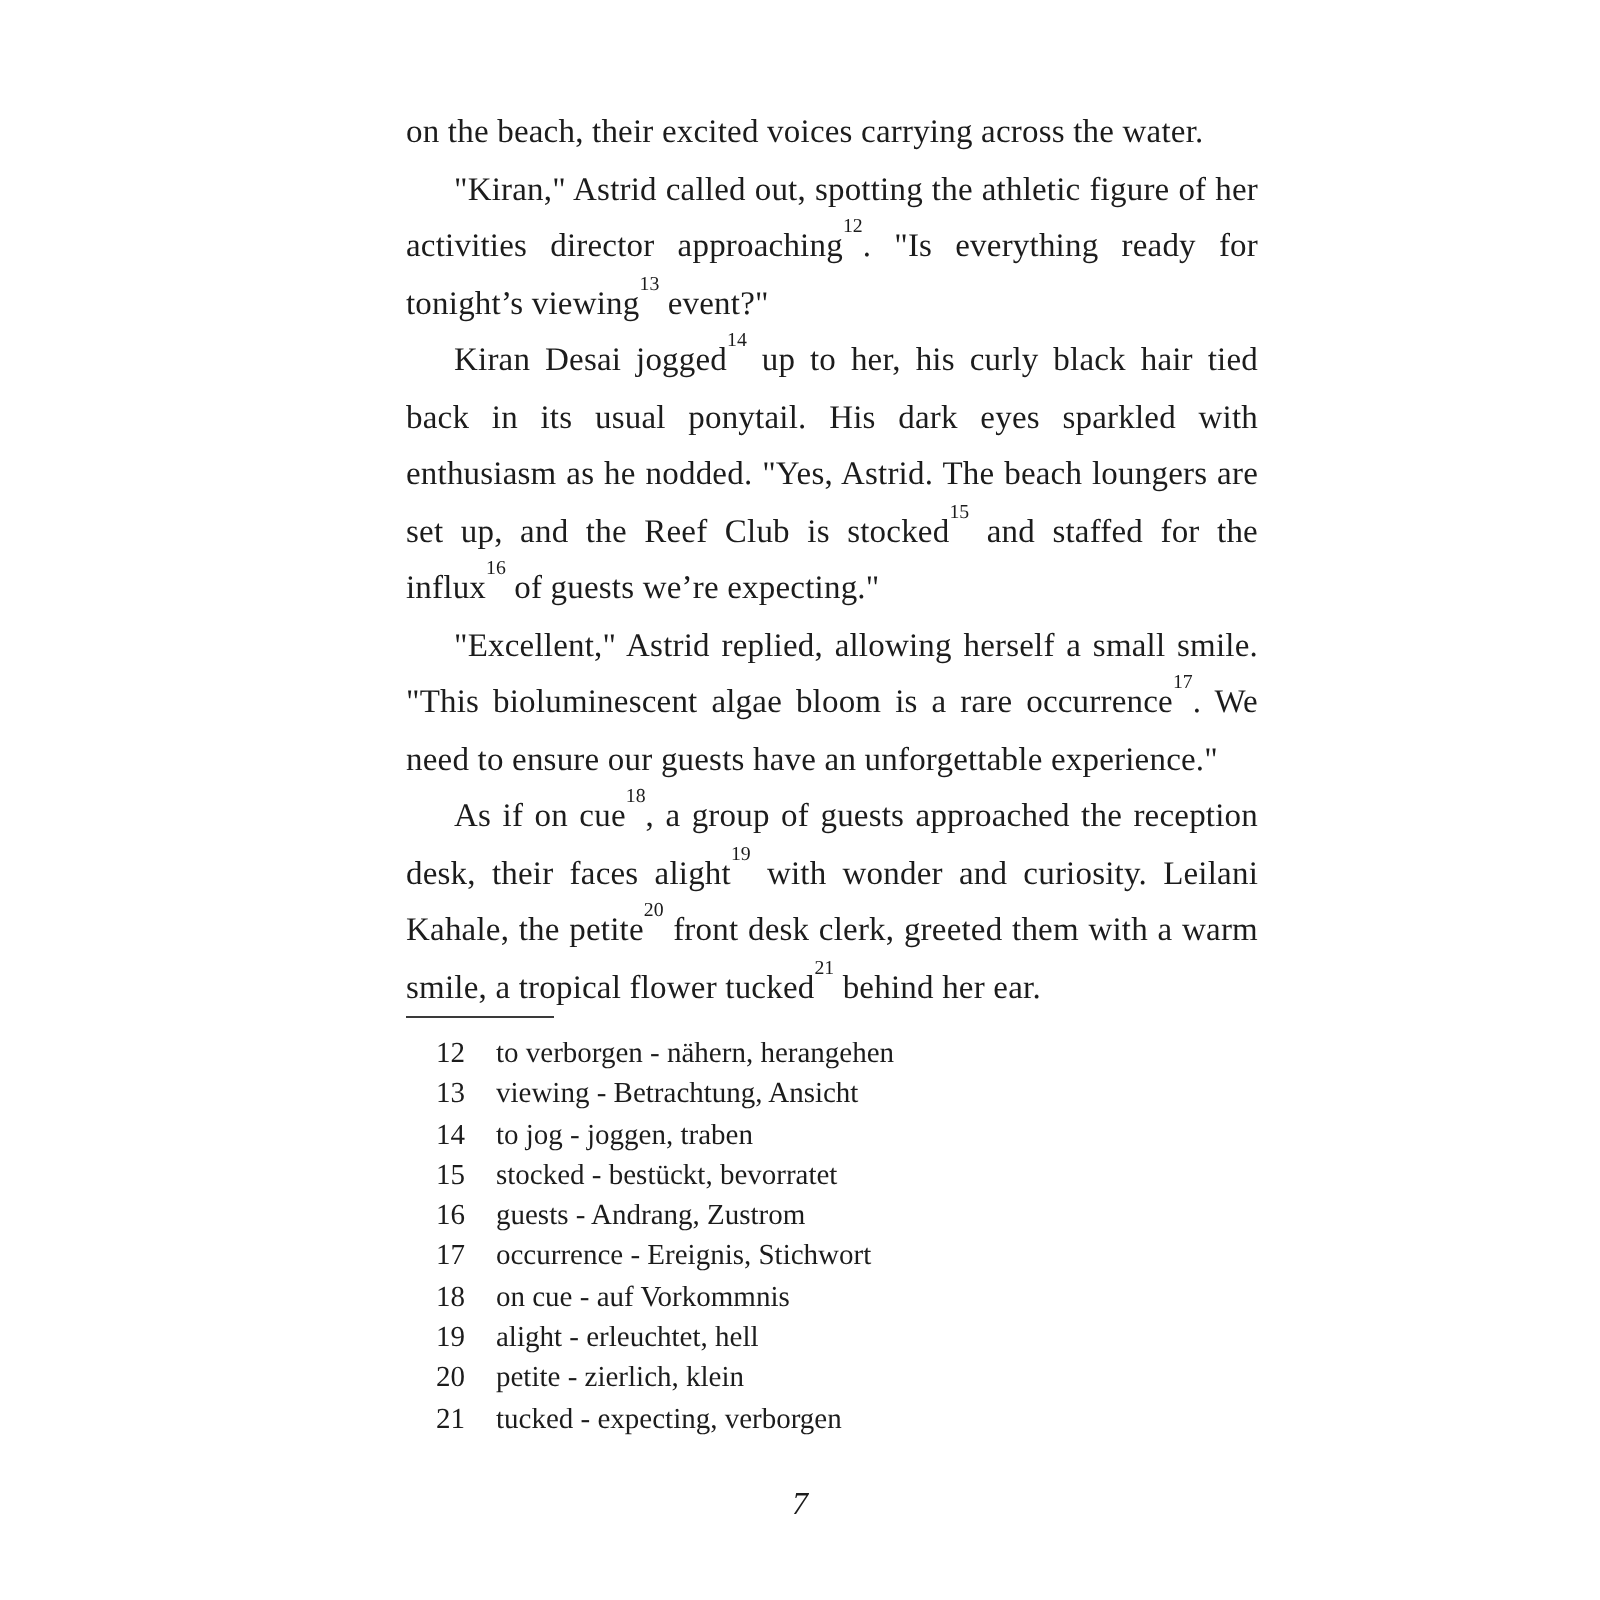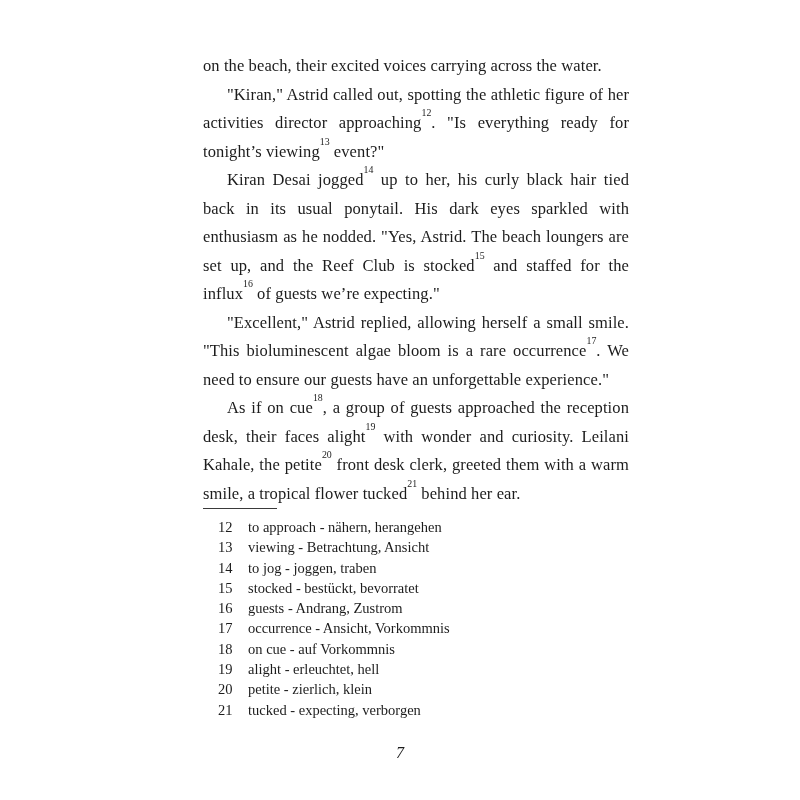--- a/index.html
+++ b/index.html
@@ -87,41 +87,41 @@
       <p class="para">on the beach, their excited voices carrying across the water.</p>
       <p class="para indent">"Kiran," Astrid called out, spotting the athletic figure of her activities director approaching<sup class="fn-ref">12</sup>. "Is everything ready for tonight’s viewing<sup class="fn-ref">13</sup> event?"</p>
       <p class="para indent">Kiran Desai jogged<sup class="fn-ref">14</sup> up to her, his curly black hair tied back in its usual ponytail. His dark eyes sparkled with enthusiasm as he nodded. "Yes, Astrid. The beach loungers are set up, and the Reef Club is stocked<sup class="fn-ref">15</sup> and staffed for the influx<sup class="fn-ref">16</sup> of guests we’re expecting."</p>
       <p class="para indent">"Excellent," Astrid replied, allowing herself a small smile. "This bioluminescent algae bloom is a rare occurrence<sup class="fn-ref">17</sup>. We need to ensure our guests have an unforgettable experience."</p>
       <p class="para indent">As if on cue<sup class="fn-ref">18</sup>, a group of guests approached the reception desk, their faces alight<sup class="fn-ref">19</sup> with wonder and curiosity. Leilani Kahale, the petite<sup class="fn-ref">20</sup> front desk clerk, greeted them with a warm smile, a tropical flower tucked<sup class="fn-ref">21</sup> behind her ear.</p>
     </div>
   <div class="footnote-sep"></div>
   <div class="footnotes">
       <div class="fn-row">
         <span class="fn-num">12</span>
-        <span class="fn-text">to approach - nähern, herangehen</span>
+        <span class="fn-text">to verborgen - nähern, herangehen</span>
       </div>
       <div class="fn-row">
         <span class="fn-num">13</span>
         <span class="fn-text">viewing - Betrachtung, Ansicht</span>
       </div>
       <div class="fn-row">
         <span class="fn-num">14</span>
         <span class="fn-text">to jog - joggen, traben</span>
       </div>
       <div class="fn-row">
         <span class="fn-num">15</span>
         <span class="fn-text">stocked - bestückt, bevorratet</span>
       </div>
       <div class="fn-row">
         <span class="fn-num">16</span>
         <span class="fn-text">guests - Andrang, Zustrom</span>
       </div>
       <div class="fn-row">
         <span class="fn-num">17</span>
-        <span class="fn-text">occurrence - Ansicht, Vorkommnis</span>
+        <span class="fn-text">occurrence - Ereignis, Stichwort</span>
       </div>
       <div class="fn-row">
         <span class="fn-num">18</span>
         <span class="fn-text">on cue - auf Vorkommnis</span>
       </div>
       <div class="fn-row">
         <span class="fn-num">19</span>
         <span class="fn-text">alight - erleuchtet, hell</span>
       </div>
       <div class="fn-row">

